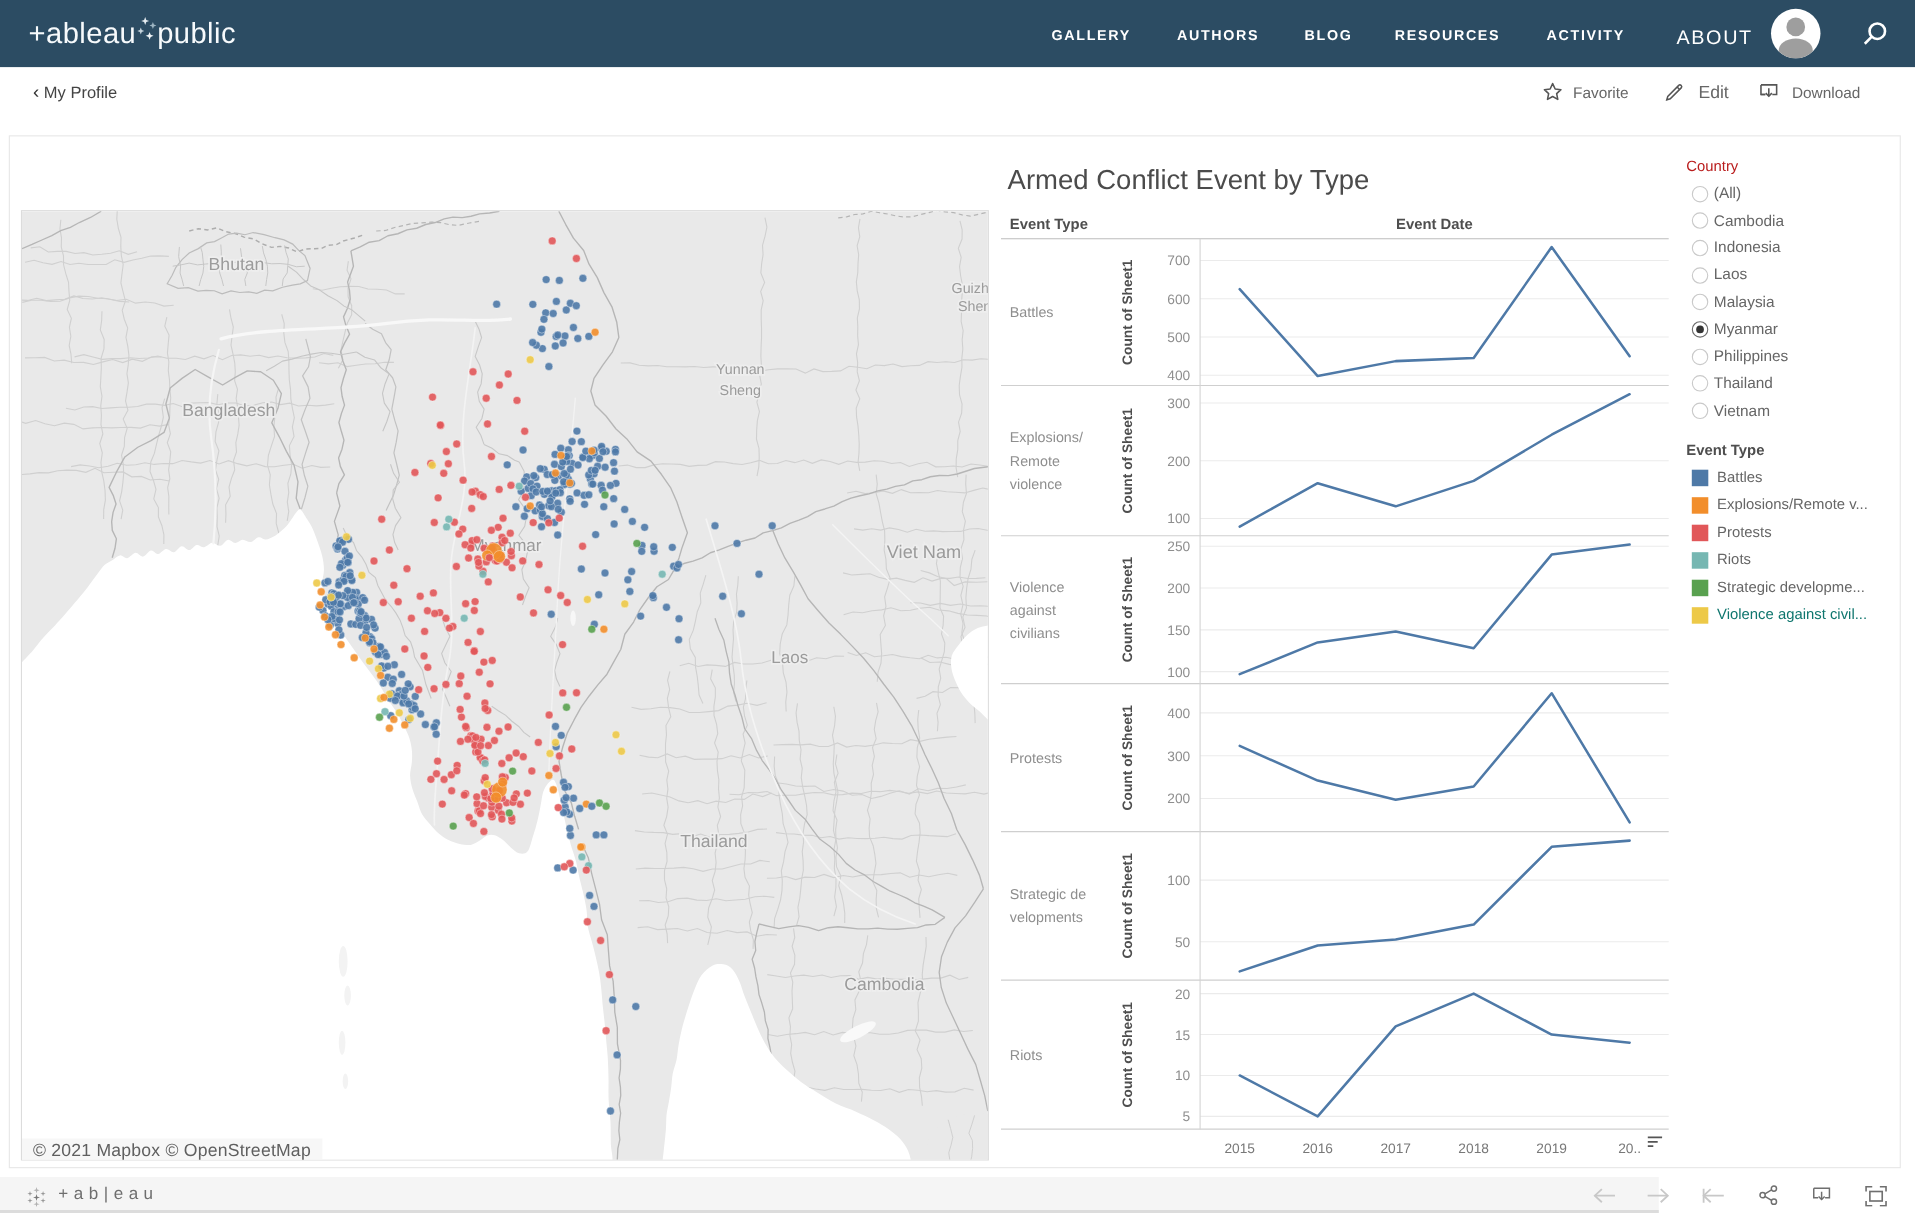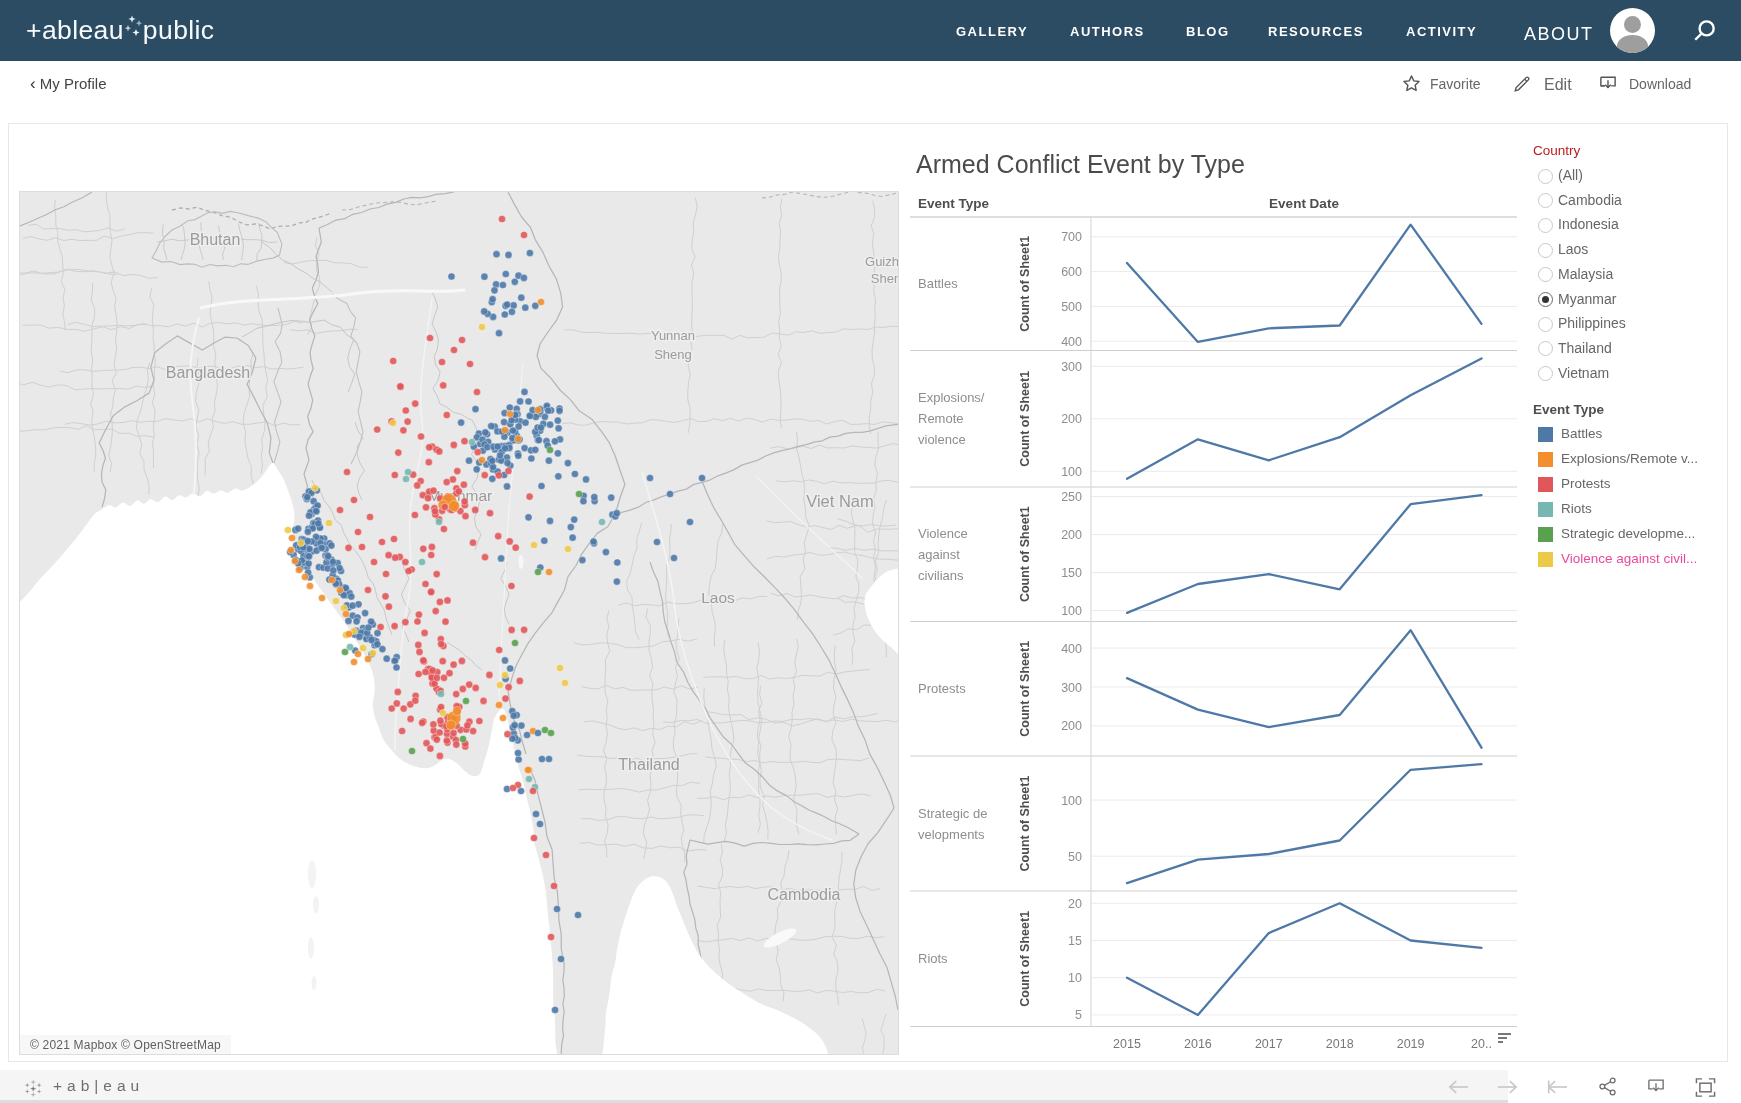--- a/index.html
+++ b/index.html
@@ -829,21 +829,21 @@
 <circle cx="520.0" cy="632.0" r="3.6" fill="#4e79a7" fill-opacity="0.9" stroke="#ffffff" stroke-opacity="0.5" stroke-width="0.7"></circle>
 <circle cx="514.0" cy="646.0" r="3.6" fill="#e15759" fill-opacity="0.9" stroke="#ffffff" stroke-opacity="0.5" stroke-width="0.7"></circle>
 <circle cx="526.0" cy="663.0" r="3.6" fill="#e15759" fill-opacity="0.9" stroke="#ffffff" stroke-opacity="0.5" stroke-width="0.7"></circle>
 <circle cx="534.0" cy="694.0" r="3.6" fill="#e15759" fill-opacity="0.9" stroke="#ffffff" stroke-opacity="0.5" stroke-width="0.7"></circle>
 <circle cx="537.0" cy="717.0" r="3.6" fill="#4e79a7" fill-opacity="0.9" stroke="#ffffff" stroke-opacity="0.5" stroke-width="0.7"></circle>
 <circle cx="558.0" cy="723.0" r="3.6" fill="#4e79a7" fill-opacity="0.9" stroke="#ffffff" stroke-opacity="0.5" stroke-width="0.7"></circle>
 <circle cx="531.0" cy="745.0" r="3.6" fill="#e15759" fill-opacity="0.9" stroke="#ffffff" stroke-opacity="0.5" stroke-width="0.7"></circle>
 <circle cx="541.0" cy="767.0" r="3.6" fill="#4e79a7" fill-opacity="0.9" stroke="#ffffff" stroke-opacity="0.5" stroke-width="0.7"></circle>
 <circle cx="535.0" cy="818.0" r="3.6" fill="#4e79a7" fill-opacity="0.9" stroke="#ffffff" stroke-opacity="0.5" stroke-width="0.7"></circle>
     </svg>
-    <div class="abs" style="left:0;bottom:0;height:19px;padding:3px 10px 0 10px;background:rgba(246,246,246,.85);font-size:12px;color:#5f5f5f;letter-spacing:.2px">© 2021 Mapbox © OpenStreetMap</div>
+    <div class="abs" style="left:0;bottom:0;height:19px;padding:3px 10px 0 10px;background:rgba(246,246,246,.85);font-size:16px;color:#5f5f5f;letter-spacing:.2px">© 2021 Mapbox © OpenStreetMap</div>
   </div>
   <div class="abs" style="left:907px;top:26px;font-size:25px;color:#4b4b4b">Armed Conflict Event by Type</div>
   <svg class="abs" style="left:897px;top:27px" width="620" height="910" viewBox="0 0 620 910">
   <text x="12" y="57" font-size="13.5" font-weight="bold" fill="#4e4e4e" font-family="Liberation Sans, sans-serif">Event Type</text>
 <text x="398" y="57" font-size="13.5" font-weight="bold" fill="#4e4e4e" text-anchor="middle" font-family="Liberation Sans, sans-serif">Event Date</text>
 <line x1="4" y1="66" x2="611" y2="66" stroke="#bdbdbd" stroke-width="1"></line>
 <line x1="185" y1="190.2" x2="611" y2="190.2" stroke="#ebebeb" stroke-width="1"></line>
 <text x="176" y="194.7" font-size="12.5" fill="#8e8e8e" text-anchor="end" font-family="Liberation Sans, sans-serif">400</text>
 <line x1="185" y1="155.4" x2="611" y2="155.4" stroke="#ebebeb" stroke-width="1"></line>
 <text x="176" y="159.9" font-size="12.5" fill="#8e8e8e" text-anchor="end" font-family="Liberation Sans, sans-serif">500</text>
@@ -950,21 +950,21 @@
     <span style="position:absolute;left:1552px;top:301.7px;font-size:13.5px;color:#666">Battles</span>
     <span style="position:absolute;left:1529px;top:327.8px;width:15px;height:15px;background:#f28e2b"></span>
     <span style="position:absolute;left:1552px;top:326.8px;font-size:13.5px;color:#666">Explosions/Remote v...</span>
     <span style="position:absolute;left:1529px;top:352.9px;width:15px;height:15px;background:#e15759"></span>
     <span style="position:absolute;left:1552px;top:351.9px;font-size:13.5px;color:#666">Protests</span>
     <span style="position:absolute;left:1529px;top:378.0px;width:15px;height:15px;background:#76b7b2"></span>
     <span style="position:absolute;left:1552px;top:377.0px;font-size:13.5px;color:#666">Riots</span>
     <span style="position:absolute;left:1529px;top:403.1px;width:15px;height:15px;background:#59a14f"></span>
     <span style="position:absolute;left:1552px;top:402.1px;font-size:13.5px;color:#666">Strategic developme...</span>
     <span style="position:absolute;left:1529px;top:428.2px;width:15px;height:15px;background:#edc948"></span>
-    <span style="position:absolute;left:1552px;top:427.2px;font-size:13.5px;color:#ec4899">Violence against civil...</span>
+    <span style="position:absolute;left:1552px;top:427.2px;font-size:13.5px;color:#0f766e">Violence against civil...</span>
 </div>
 
 <div class="abs" style="left:0;top:1070px;width:1508px;height:33px;background:#f5f5f5;border-bottom:3px solid #dcdcdc">
   <div class="abs" style="left:24px;top:8px"><svg width="20" height="19" viewBox="0 0 24 24" fill="#787878">
 <path d="M11 1.5l.8 2.8 2.8.8-2.8.8-.8 2.8-.8-2.8-2.8-.8 2.8-.8z" opacity=".55"></path>
 <path d="M18.5 6l.7 2.3 2.3.7-2.3.7-.7 2.3-.7-2.3-2.3-.7 2.3-.7z" opacity=".75"></path>
 <path d="M3.5 6l.7 2.3 2.3.7-2.3.7-.7 2.3-.7-2.3L.5 9l2.3-.7z" opacity=".75"></path>
 <path d="M11 9.5l.9 3.1 3.1.9-3.1.9-.9 3.1-.9-3.1-3.1-.9 3.1-.9z"></path>
 <path d="M18.5 14l.7 2.3 2.3.7-2.3.7-.7 2.3-.7-2.3-2.3-.7 2.3-.7z" opacity=".75"></path>
 <path d="M3.5 14l.7 2.3 2.3.7-2.3.7-.7 2.3-.7-2.3-2.3-.7 2.3-.7z" opacity=".75"></path>

